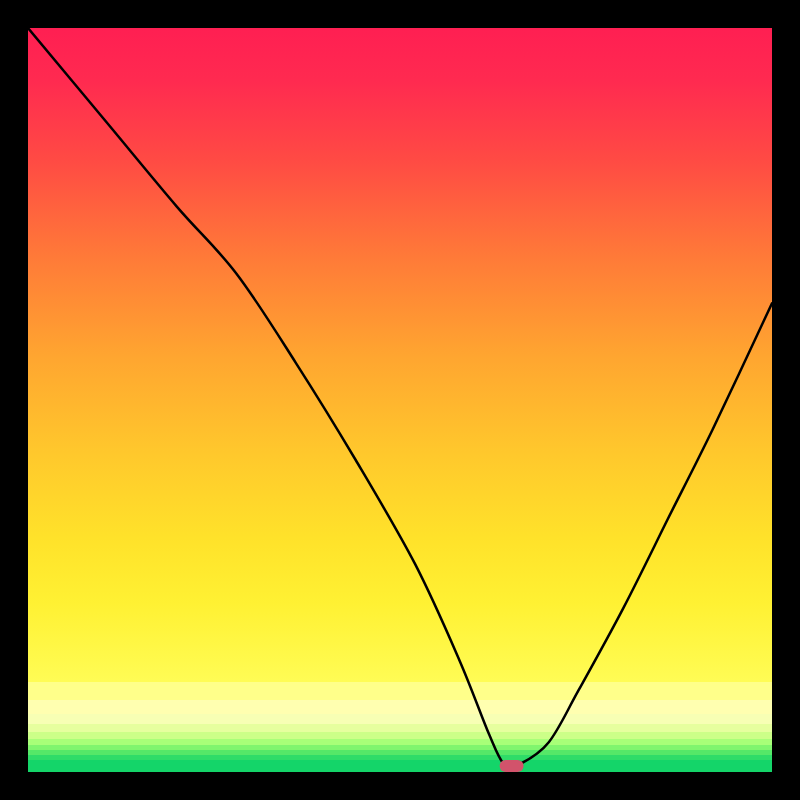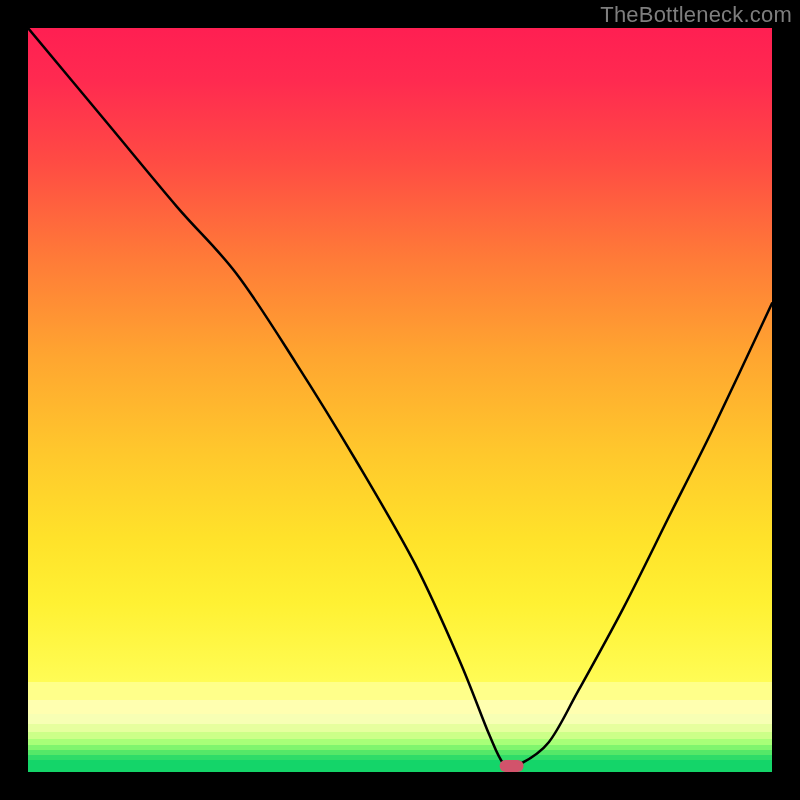--- a/index.html
+++ b/index.html
@@ -42,21 +42,20 @@
     stroke-linecap: round;
   }
   .marker {
     fill: #d2536b;
     stroke: none;
   }
 </style>
 </head>
 <body>
 <div class="frame">
-  <div class="watermark">TheBottleneck.com</div>
 
   <svg class="plot" viewBox="0 0 744 744">
     <defs>
 
       <linearGradient id="gradMain" x1="0" y1="0" x2="0" y2="1">
         <stop offset="0" stop-color="#ff1f52"></stop>
         <stop offset="0.08" stop-color="#ff2a50"></stop>
         <stop offset="0.20" stop-color="#ff4a44"></stop>
         <stop offset="0.35" stop-color="#ff7a38"></stop>
         <stop offset="0.50" stop-color="#ffa530"></stop>

